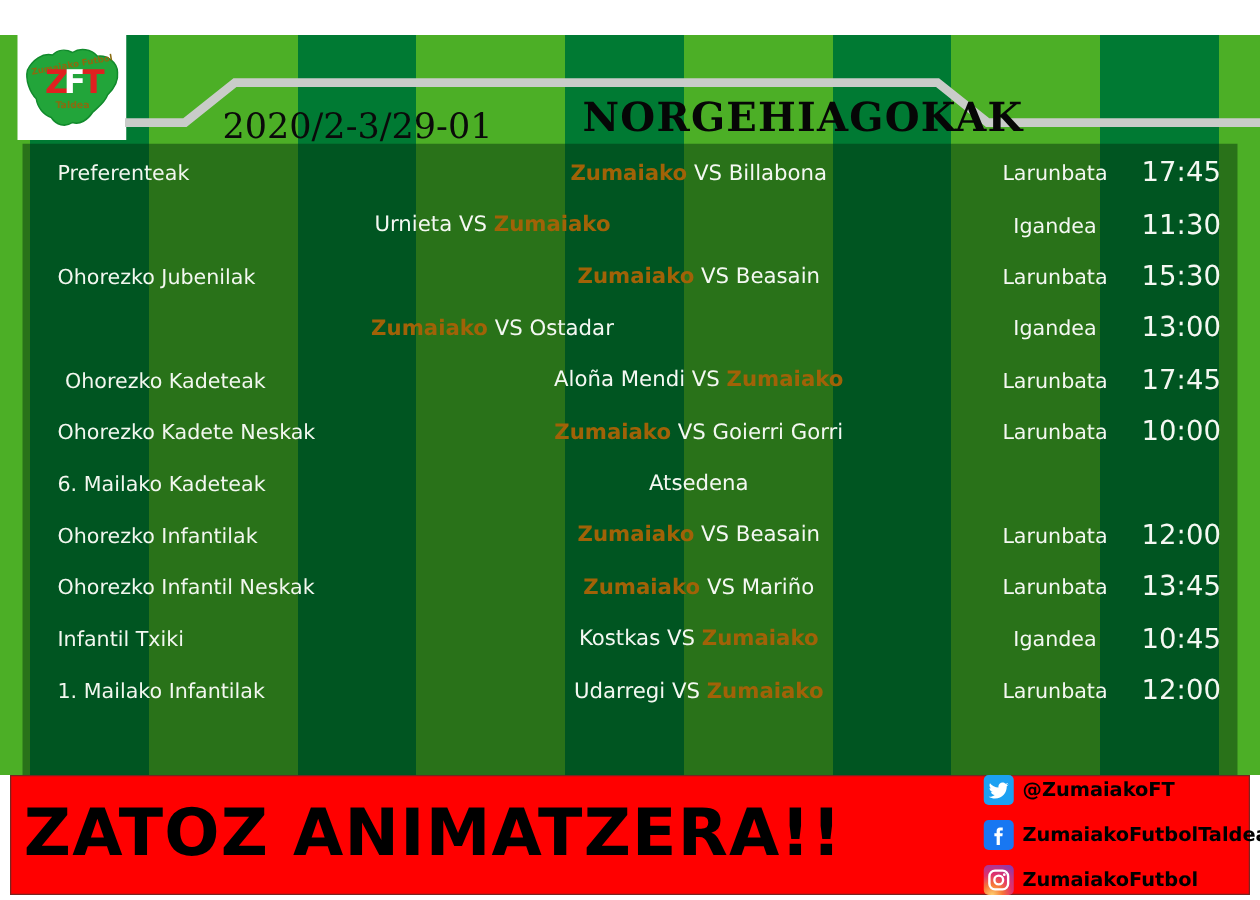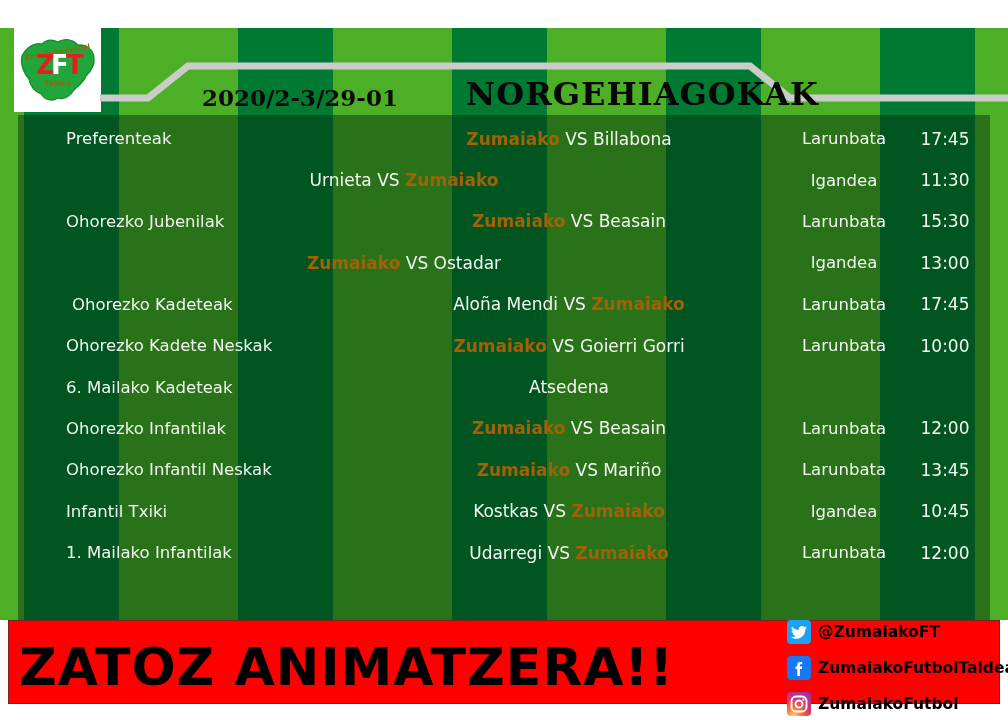--- a/index.html
+++ b/index.html
@@ -54,45 +54,43 @@
   #ribbon {
     position:absolute;
     left:100px; top:26px;
     width:908px; height:50px;
     pointer-events:none;
   }
   #date-label {
     position:absolute;
     left:178px; top:56px;
     font-family:"DejaVu Serif", serif;
-    font-size:23px;
-    font-weight:700;
+    font-size:28px;
+    font-weight:400;
     color:#0a0a0a;
     letter-spacing:0px;
     white-space:nowrap;
-    margin-left:24px;
   }
   #main-title {
     position:absolute;
     left:466px; top:47px;
     width:350px;
     text-align:center;
     font-family:"DejaVu Serif", serif;
     font-size:32px;
     font-weight:700;
     color:#060606;
     letter-spacing:1px;
     white-space:nowrap;
   }
   
   #rows {
     position:absolute;
     left:18px; top:118px;
     width:972px;
-    padding-left:20px;
   }
   .row {
     position:relative;
     height:41.4px;
     display:flex;
     align-items:center;
     font-family:"DejaVu Sans", sans-serif;
   }
   .cat {
     width:330px;
@@ -117,29 +115,29 @@
     width:120px;
     text-align:center;
     color:#f4f8f2;
     font-size:16.5px;
     white-space:nowrap;
   }
   .time {
     width:86px;
     text-align:center;
     color:#f4f8f2;
-    font-size:17px;
+    font-size:22px;
     white-space:nowrap;
     padding-right:4px;
   }
   
   #banner {
     position:absolute;
     left:8px; top:620px;
-    width:992px; height:84px;
+    width:992px; height:96px;
     background:#FF0000;
     border:1px solid #7a2520;
     text-decoration:underline;
   }
   #banner-text {
     position:absolute;
     left:10px; top:12px;
     width:770px;
     font-family:"DejaVu Sans", sans-serif;
     font-size:52px;

